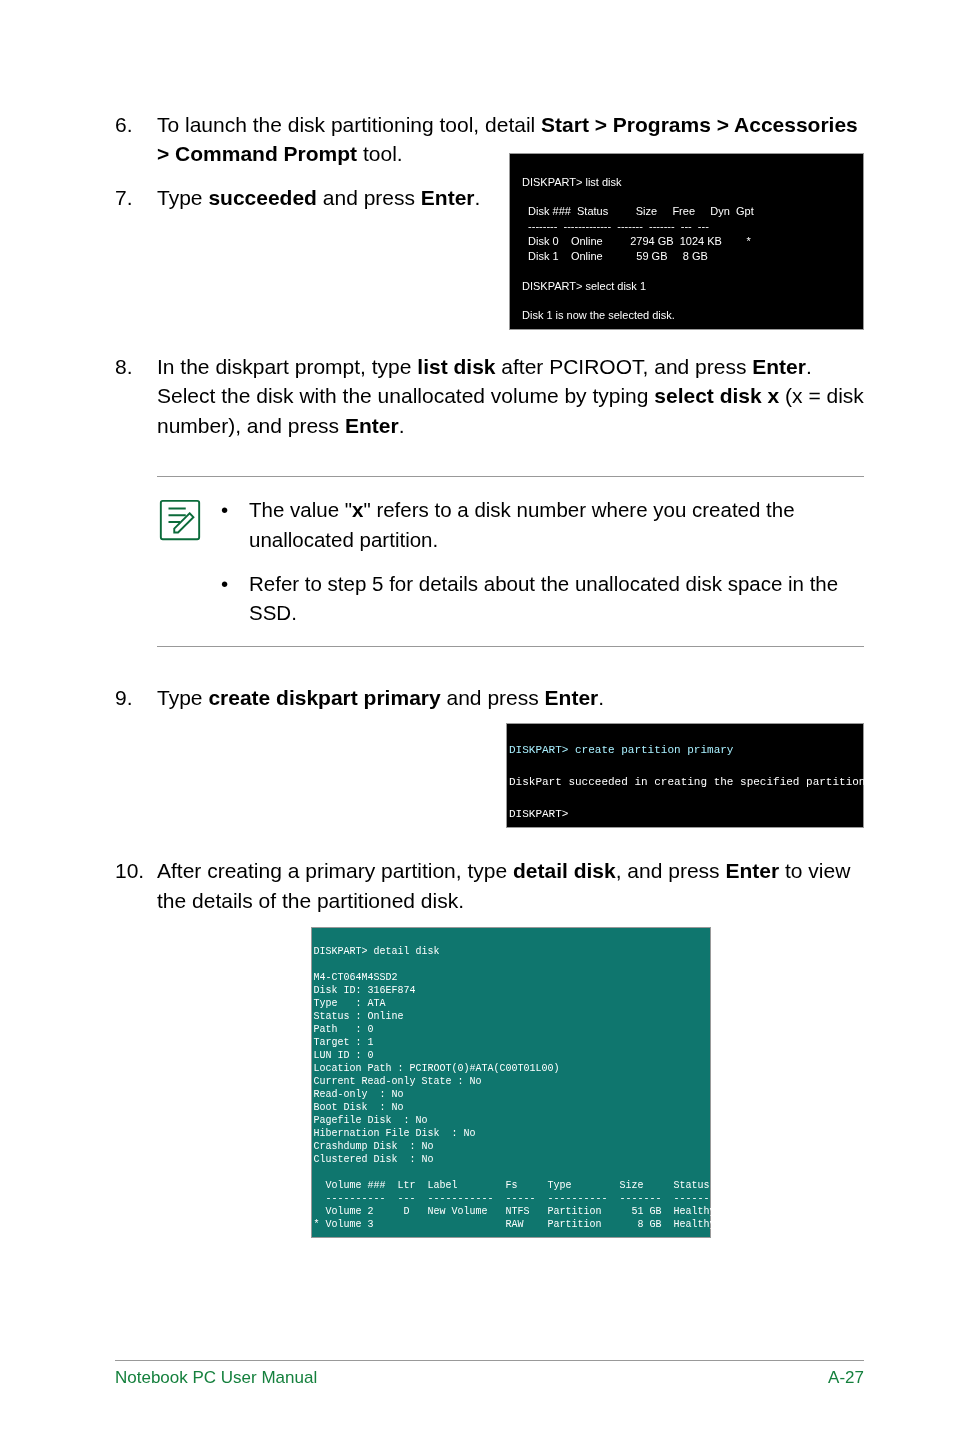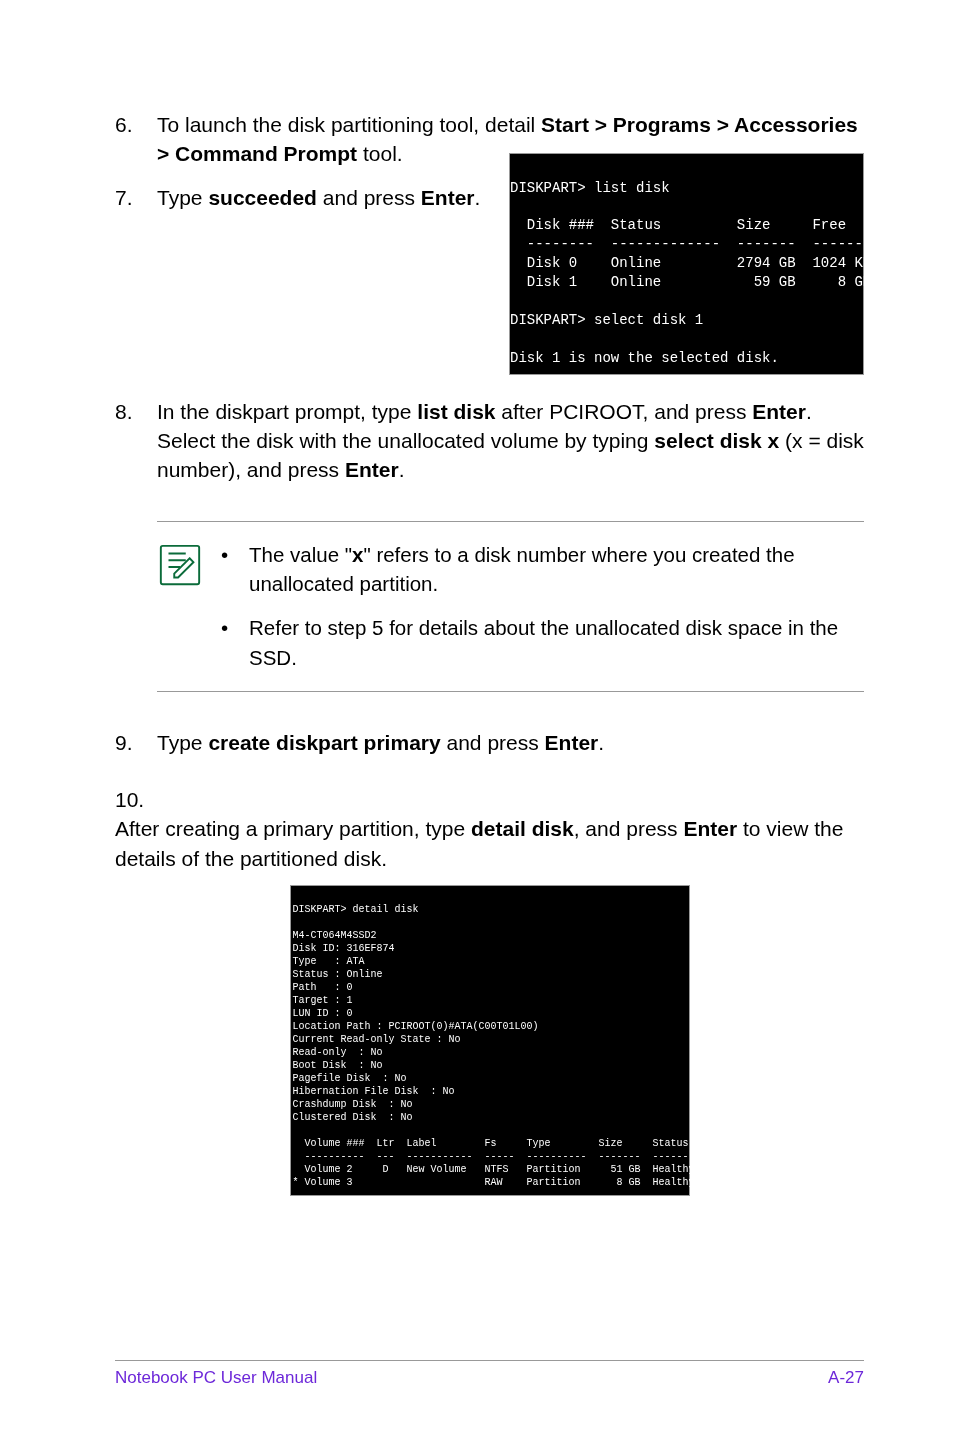--- a/index.html
+++ b/index.html
@@ -29,23 +29,23 @@
     .float-r1 {
       float: right;
       width: 355px;
       margin-left: 14px;
       margin-top: -30px;
       margin-bottom: 8px;
     }
     .term-box1 {
       background: #000;
       color: #fff;
-      font-family: Liberation Mono, monospace;
-      font-size: 14px;
-      padding: 6px 2px 6px 0;
+      font-family: Liberation Sans, sans-serif;
+      font-size: 11px;
+      padding: 6px 2px 6px 12px;
       line-height: 1.35;
       white-space: pre;
       border: 1px solid #999;
     }
     .note-wrap {
       margin: 36px 0 36px 42px;
       border-top: 1px solid #999;
       border-bottom: 1px solid #999;
       padding: 18px 0 18px 0;
       display: flex;
@@ -70,42 +70,42 @@
       padding: 4px 2px 4px 2px;
       line-height: 1.45;
       white-space: pre;
       width: 358px;
       margin-left: auto;
       margin-top: 10px;
       border: 1px solid #999;
     }
     .cyan { color: #a9f0ff; }
     .term-box3 {
-      background: #000000;
+      background: #0f766e;
       color: #fff;
       font-family: "Courier New", monospace;
       font-size: 10px;
       padding: 4px 2px 6px 2px;
       line-height: 1.3;
       white-space: pre;
       width: 400px;
       margin: 12px auto 0 auto;
       border: 1px solid #999;
     }
     .footer {
       position: absolute;
       left: 115px;
       right: 90px;
       bottom: 50px;
       border-top: 1px solid #999;
       padding-top: 7px;
       display: flex;
       justify-content: space-between;
       font-size: 17px;
-      color: #6d28d9;
+      color: #15803d;
     }
     .clear { clear: both; }
   </style>
 </head>
 <body>
 
 <div class="page">
 
   <div class="step">
     <div class="step-num">6.</div>
@@ -162,24 +162,30 @@
         <div>Refer to step 5 for details about the unallocated disk space in the SSD.</div>
       </div>
     </div>
   </div>
 
   <div class="step" style="margin-top:30px;">
     <div class="step-num">9.</div>
     <div class="step-body">
       <span>Type </span><span class="b">create diskpart primary</span><span> and press </span><span class="b">Enter</span><span>.</span>
 
-    </div>
-  </div>
-
-  <div class="step" style="margin-top:28px;flex-direction:column;">
+      <div class="term-box2">
+<span class="cyan">DISKPART&gt; create partition primary</span>
+<span></span>
+<span>DiskPart succeeded in creating the specified partition.</span>
+<span></span>
+<span>DISKPART&gt;</span></div>
+    </div>
+  </div>
+
+  <div class="step" style="margin-top:28px;">
     <div class="step-num">10.</div>
     <div class="step-body">
       <span>After creating a primary partition, type </span><span class="b">detail disk</span><span>, and press </span><span class="b">Enter</span><span> to view the details of the partitioned disk.</span>
 
       <div class="term-box3">
 <span>DISKPART&gt; detail disk</span>
 <span></span>
 <span>M4-CT064M4SSD2</span>
 <span>Disk ID: 316EF874</span>
 <span>Type   : ATA</span>

